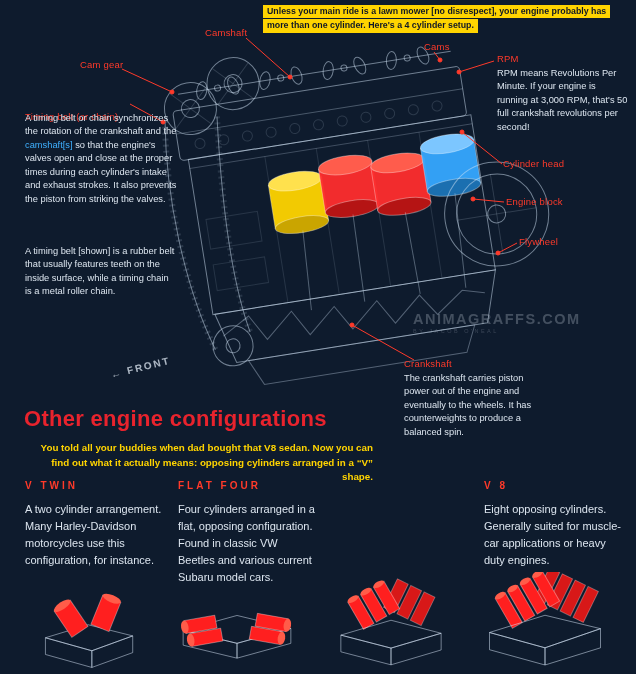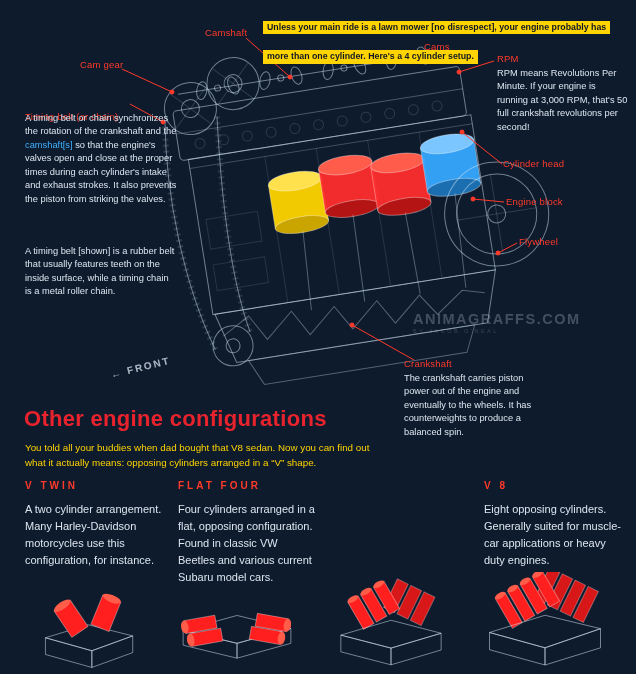--- a/index.html
+++ b/index.html
@@ -4,26 +4,26 @@
 <style>
   * { margin:0; padding:0; box-sizing:border-box; }
   html,body { background:#0a1322; }
   body { font-family:"Liberation Sans", sans-serif; }
   .stage-root { position:relative; width:636px; height:674px; background:#0e1b2d; overflow:hidden; }
   .art { position:absolute; left:0; top:0; }
   .lbl { position:absolute; color:#ff3a2a; font-weight:normal; font-size:9.5px; letter-spacing:.2px; white-space:nowrap; }
   .txt { position:absolute; color:#dce5ef; font-size:9.3px; line-height:1.45; }
   .link { color:#3fb0ff; }
   .callout-top { position:absolute; left:263px; top:5px; }
-  .callout-line { display:table; background:#ffd400; color:#101826; font-weight:bold; font-size:8.8px; line-height:1.3; padding:1px 4px; margin-bottom:1px; white-space:nowrap;margin-top:16px; }
+  .callout-line { display:table; background:#ffd400; color:#101826; font-weight:bold; font-size:8.8px; line-height:1.3; padding:1px 4px; margin-bottom:1px; white-space:nowrap; }
   .watermark { position:absolute; left:413px; top:311px; color:rgba(205,215,228,0.28); font-weight:bold; font-size:14.5px; letter-spacing:1.5px; }
   .watermark-by { font-size:5.5px; letter-spacing:2.5px; color:rgba(205,215,228,0.22); font-weight:normal; margin-top:1px; }
   .front { position:absolute; left:110px; top:362px; color:rgba(225,235,246,0.75); font-size:10px; letter-spacing:2px; transform:rotate(-14deg); font-weight:bold; }
   .section-title { position:absolute; left:24px; top:406px; color:#e8232d; font-size:22px; font-weight:bold; letter-spacing:.3px; }
-  .section-intro { position:absolute; left:25px; top:441px; width:348px; color:#ffd400; font-size:9.8px; font-weight:normal; line-height:1.5; }
+  .section-intro { position:absolute; left:25px; top:441px; width:348px; color:#ffd400; font-size:9.8px; font-weight:bold; line-height:1.5;text-align:right; }
   .config-col { position:absolute; top:480px; width:138px; }
   .config-name { color:#ff3a2a; font-weight:bold; font-size:10px; letter-spacing:3px; }
   .config-desc { margin-top:10px; color:#dce5ef; font-size:11px; line-height:1.55; }
   .mini { position:absolute; }
 </style>
 </head>
 <body>
 
 <div class="stage-root">
 

